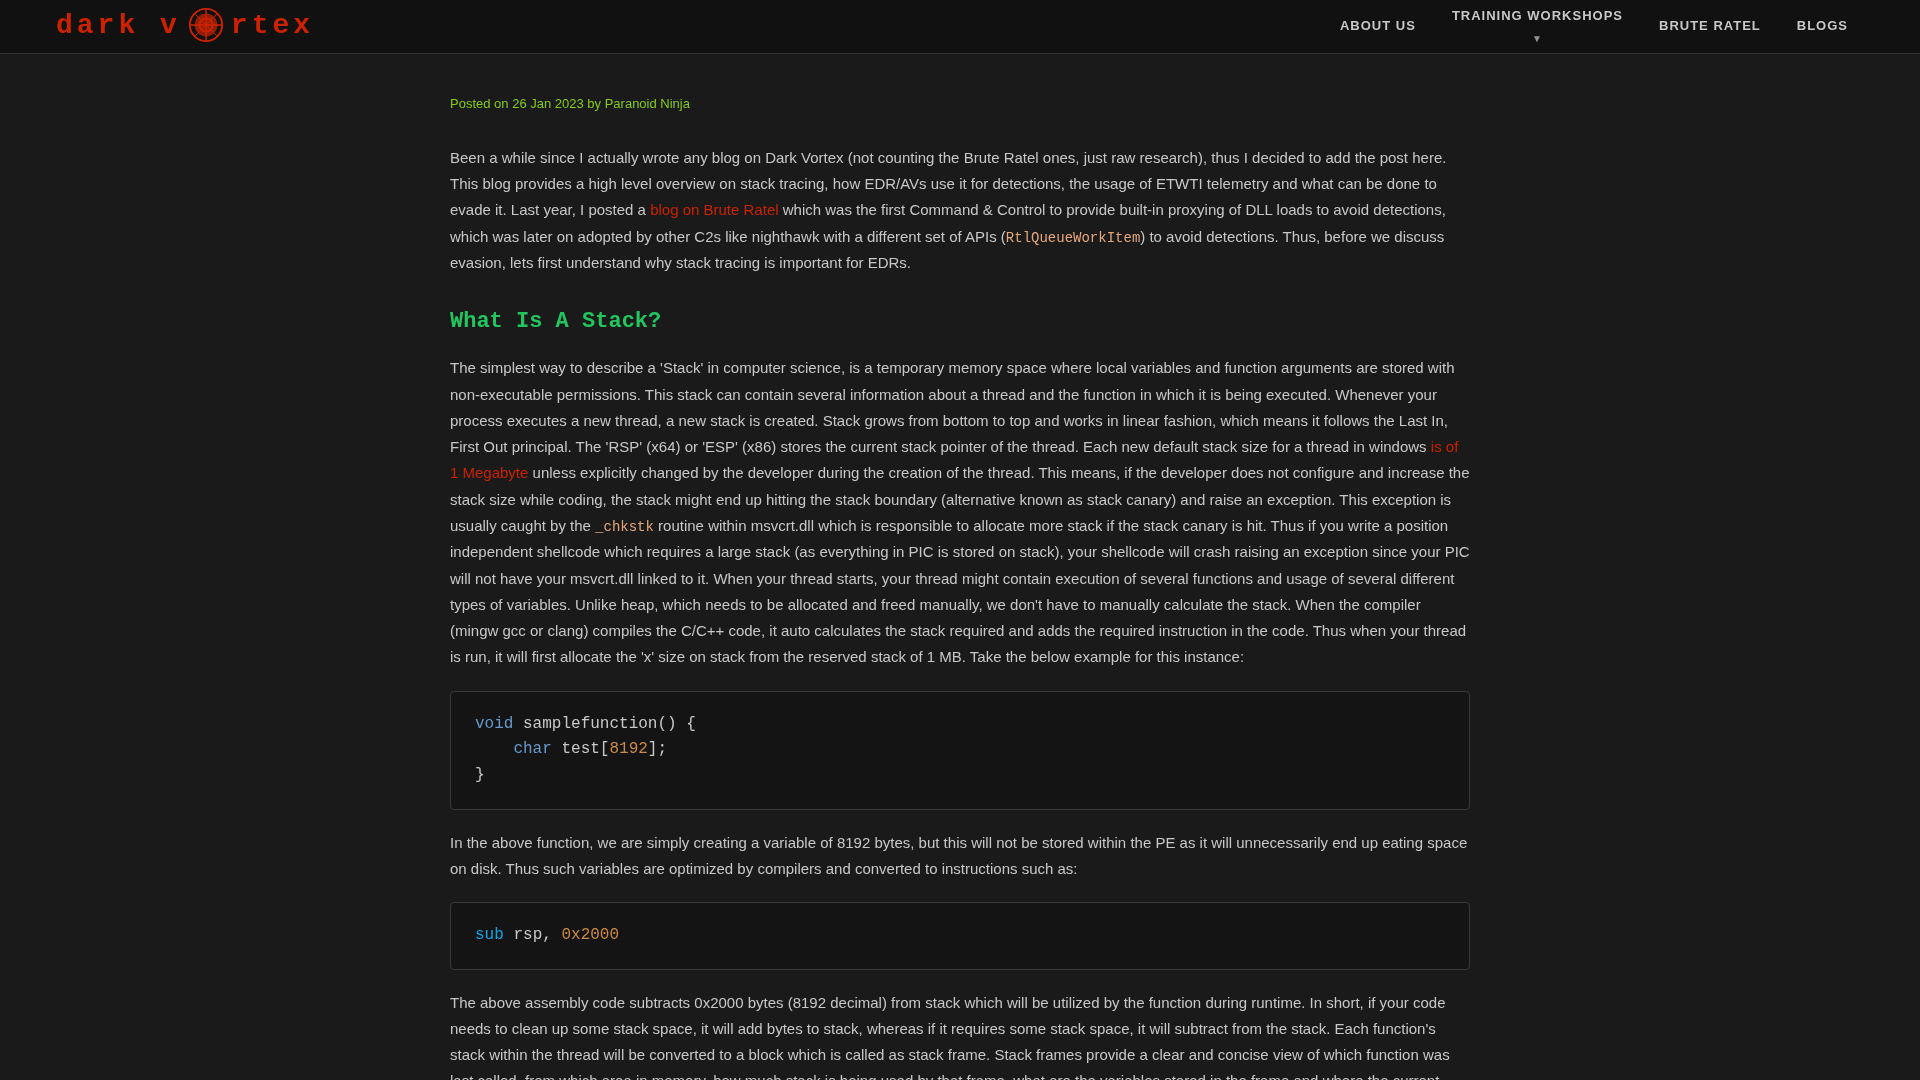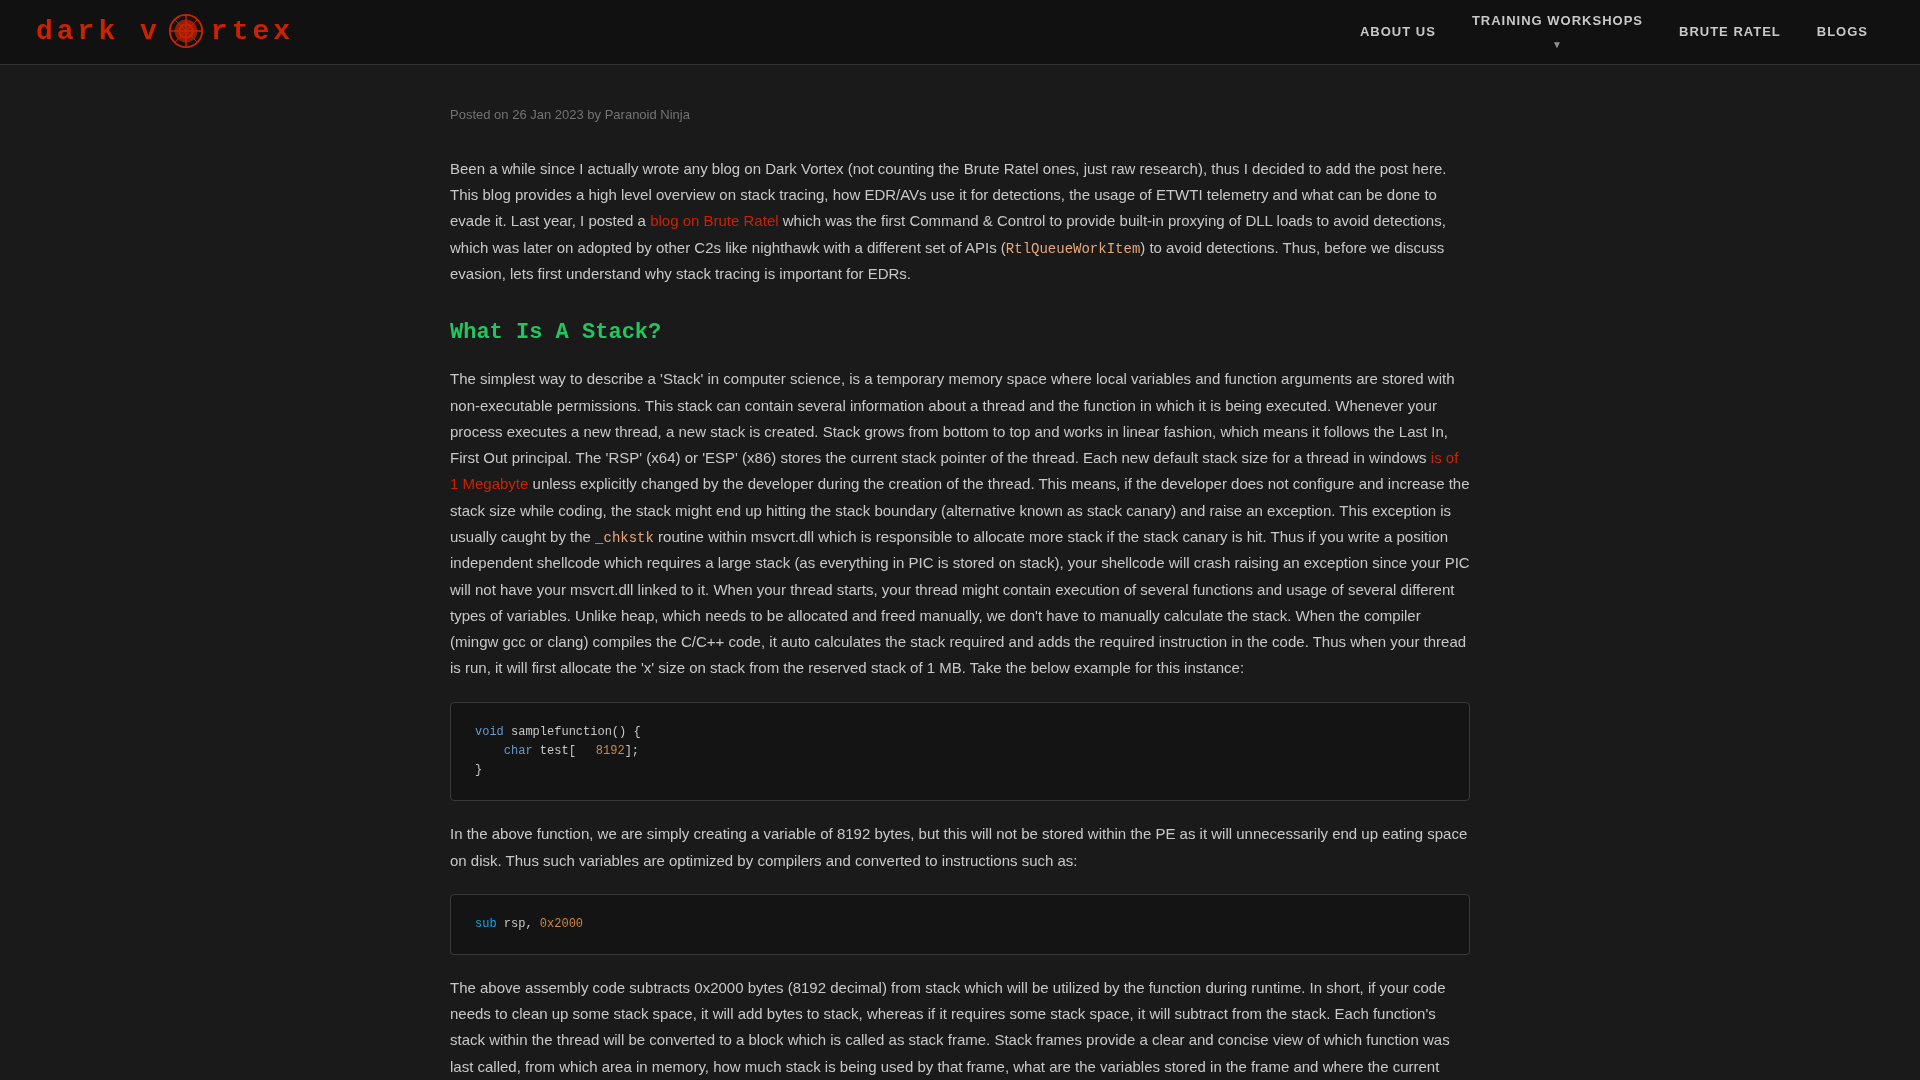--- a/index.html
+++ b/index.html
@@ -11,22 +11,22 @@
       font-size: 15px;
       line-height: 1.6;
     }
 
     
     nav {
       background-color: #111;
       border-bottom: 1px solid #333;
       display: flex;
       align-items: center;
-      padding: 0 36px;
-      height: 65px;
+      padding: 0 56px;
+      height: 54px;
       position: sticky;
       top: 0;
       z-index: 100;
     }
 
     .nav-logo {
       margin-right: auto;
       display: flex;
       align-items: center;
     }
@@ -100,21 +100,21 @@
     .post-title {
       font-size: 32px;
       font-weight: 700;
       color: #cc2200;
       font-family: 'Courier New', monospace;
       margin-bottom: 10px;
       line-height: 1.3;
     }
 
     .post-meta {
-      color: #737373;
+      color: #84cc16;
       font-size: 13px;
       margin-bottom: 30px;
     }
 
     .post-body p {
       margin-bottom: 18px;
       color: #c8c8c8;
       line-height: 1.75;
     }
 
@@ -137,32 +137,31 @@
       margin: 28px 0 16px 0;
     }
 
     .code-block {
       background-color: #141414;
       border: 1px solid #3a3a3a;
       border-radius: 4px;
       padding: 20px 24px;
       margin: 20px 0;
       font-family: 'Courier New', monospace;
-      font-size: 12px;
+      font-size: 16px;
       color: #c8c8c8;
       overflow-x: auto;
     }
 
     .code-block .kw {
       color: #6699cc;
     }
 
     .code-block .num {
       color: #cc8844;
-      margin-left: 20px;
     }
 
     .code-block .asm-reg {
       color: #0ea5e9;
     }
 
     .code-block .asm-val {
       color: #cc8844;
     }
   </style>

